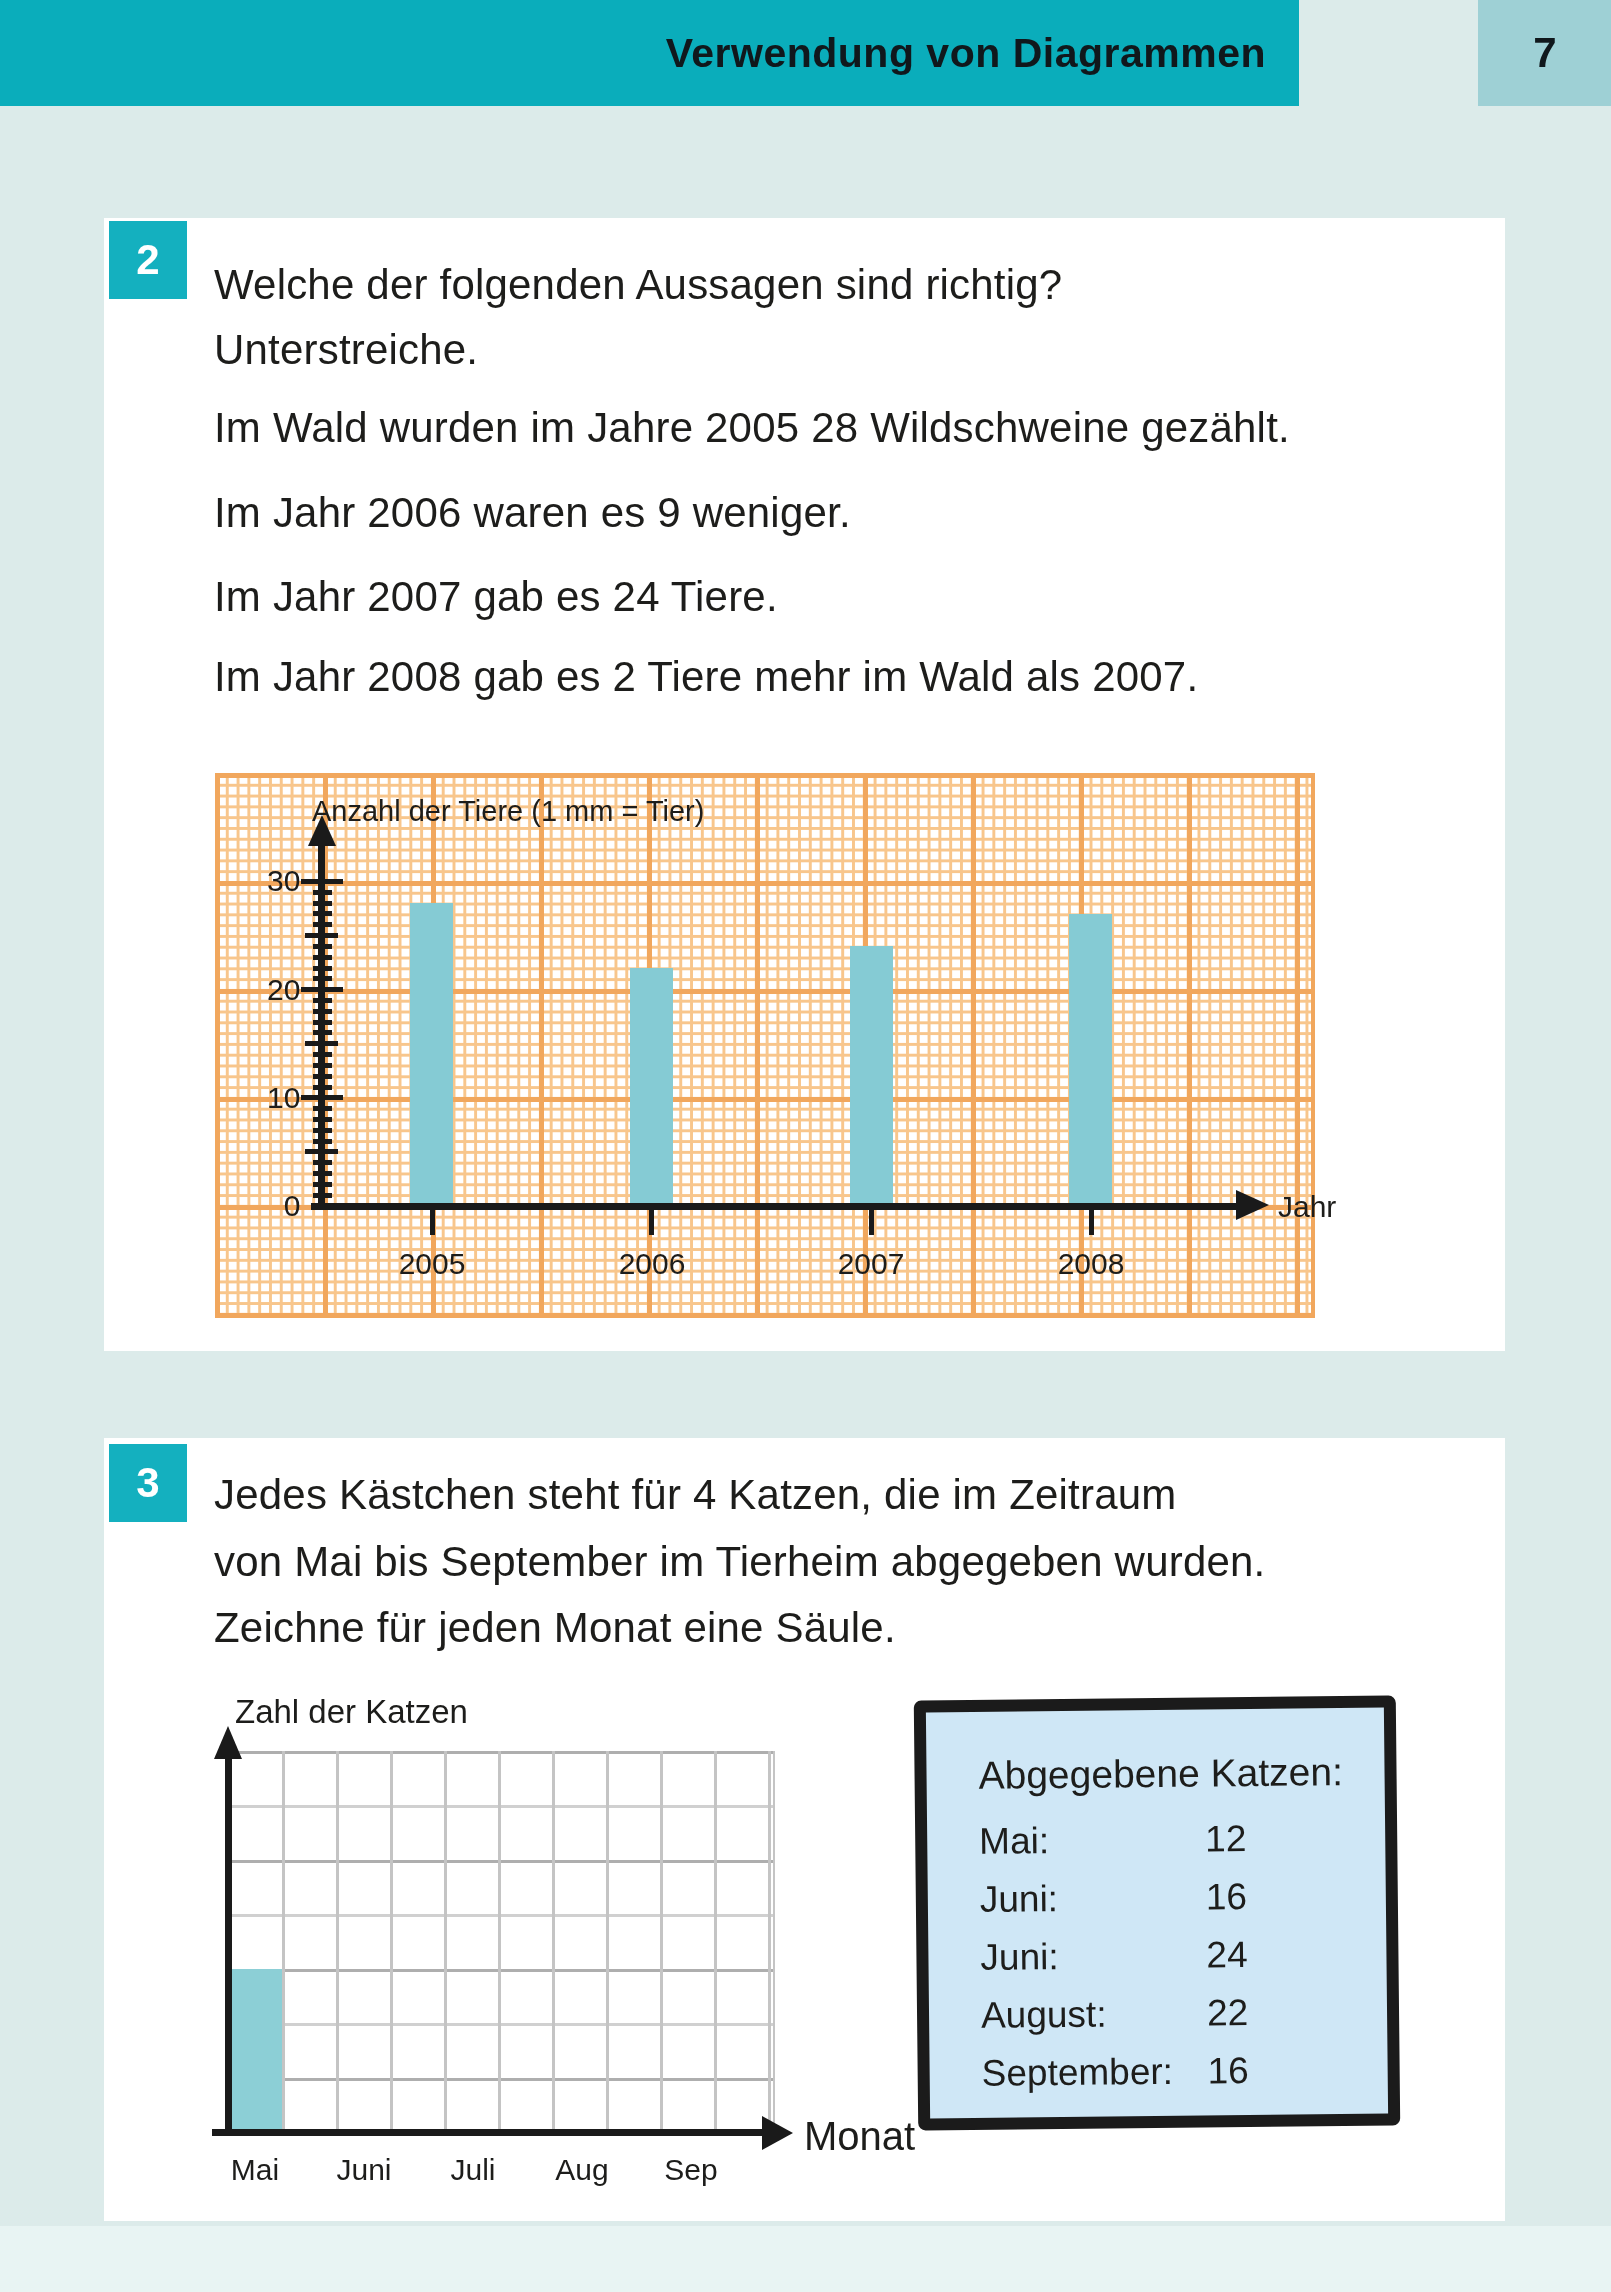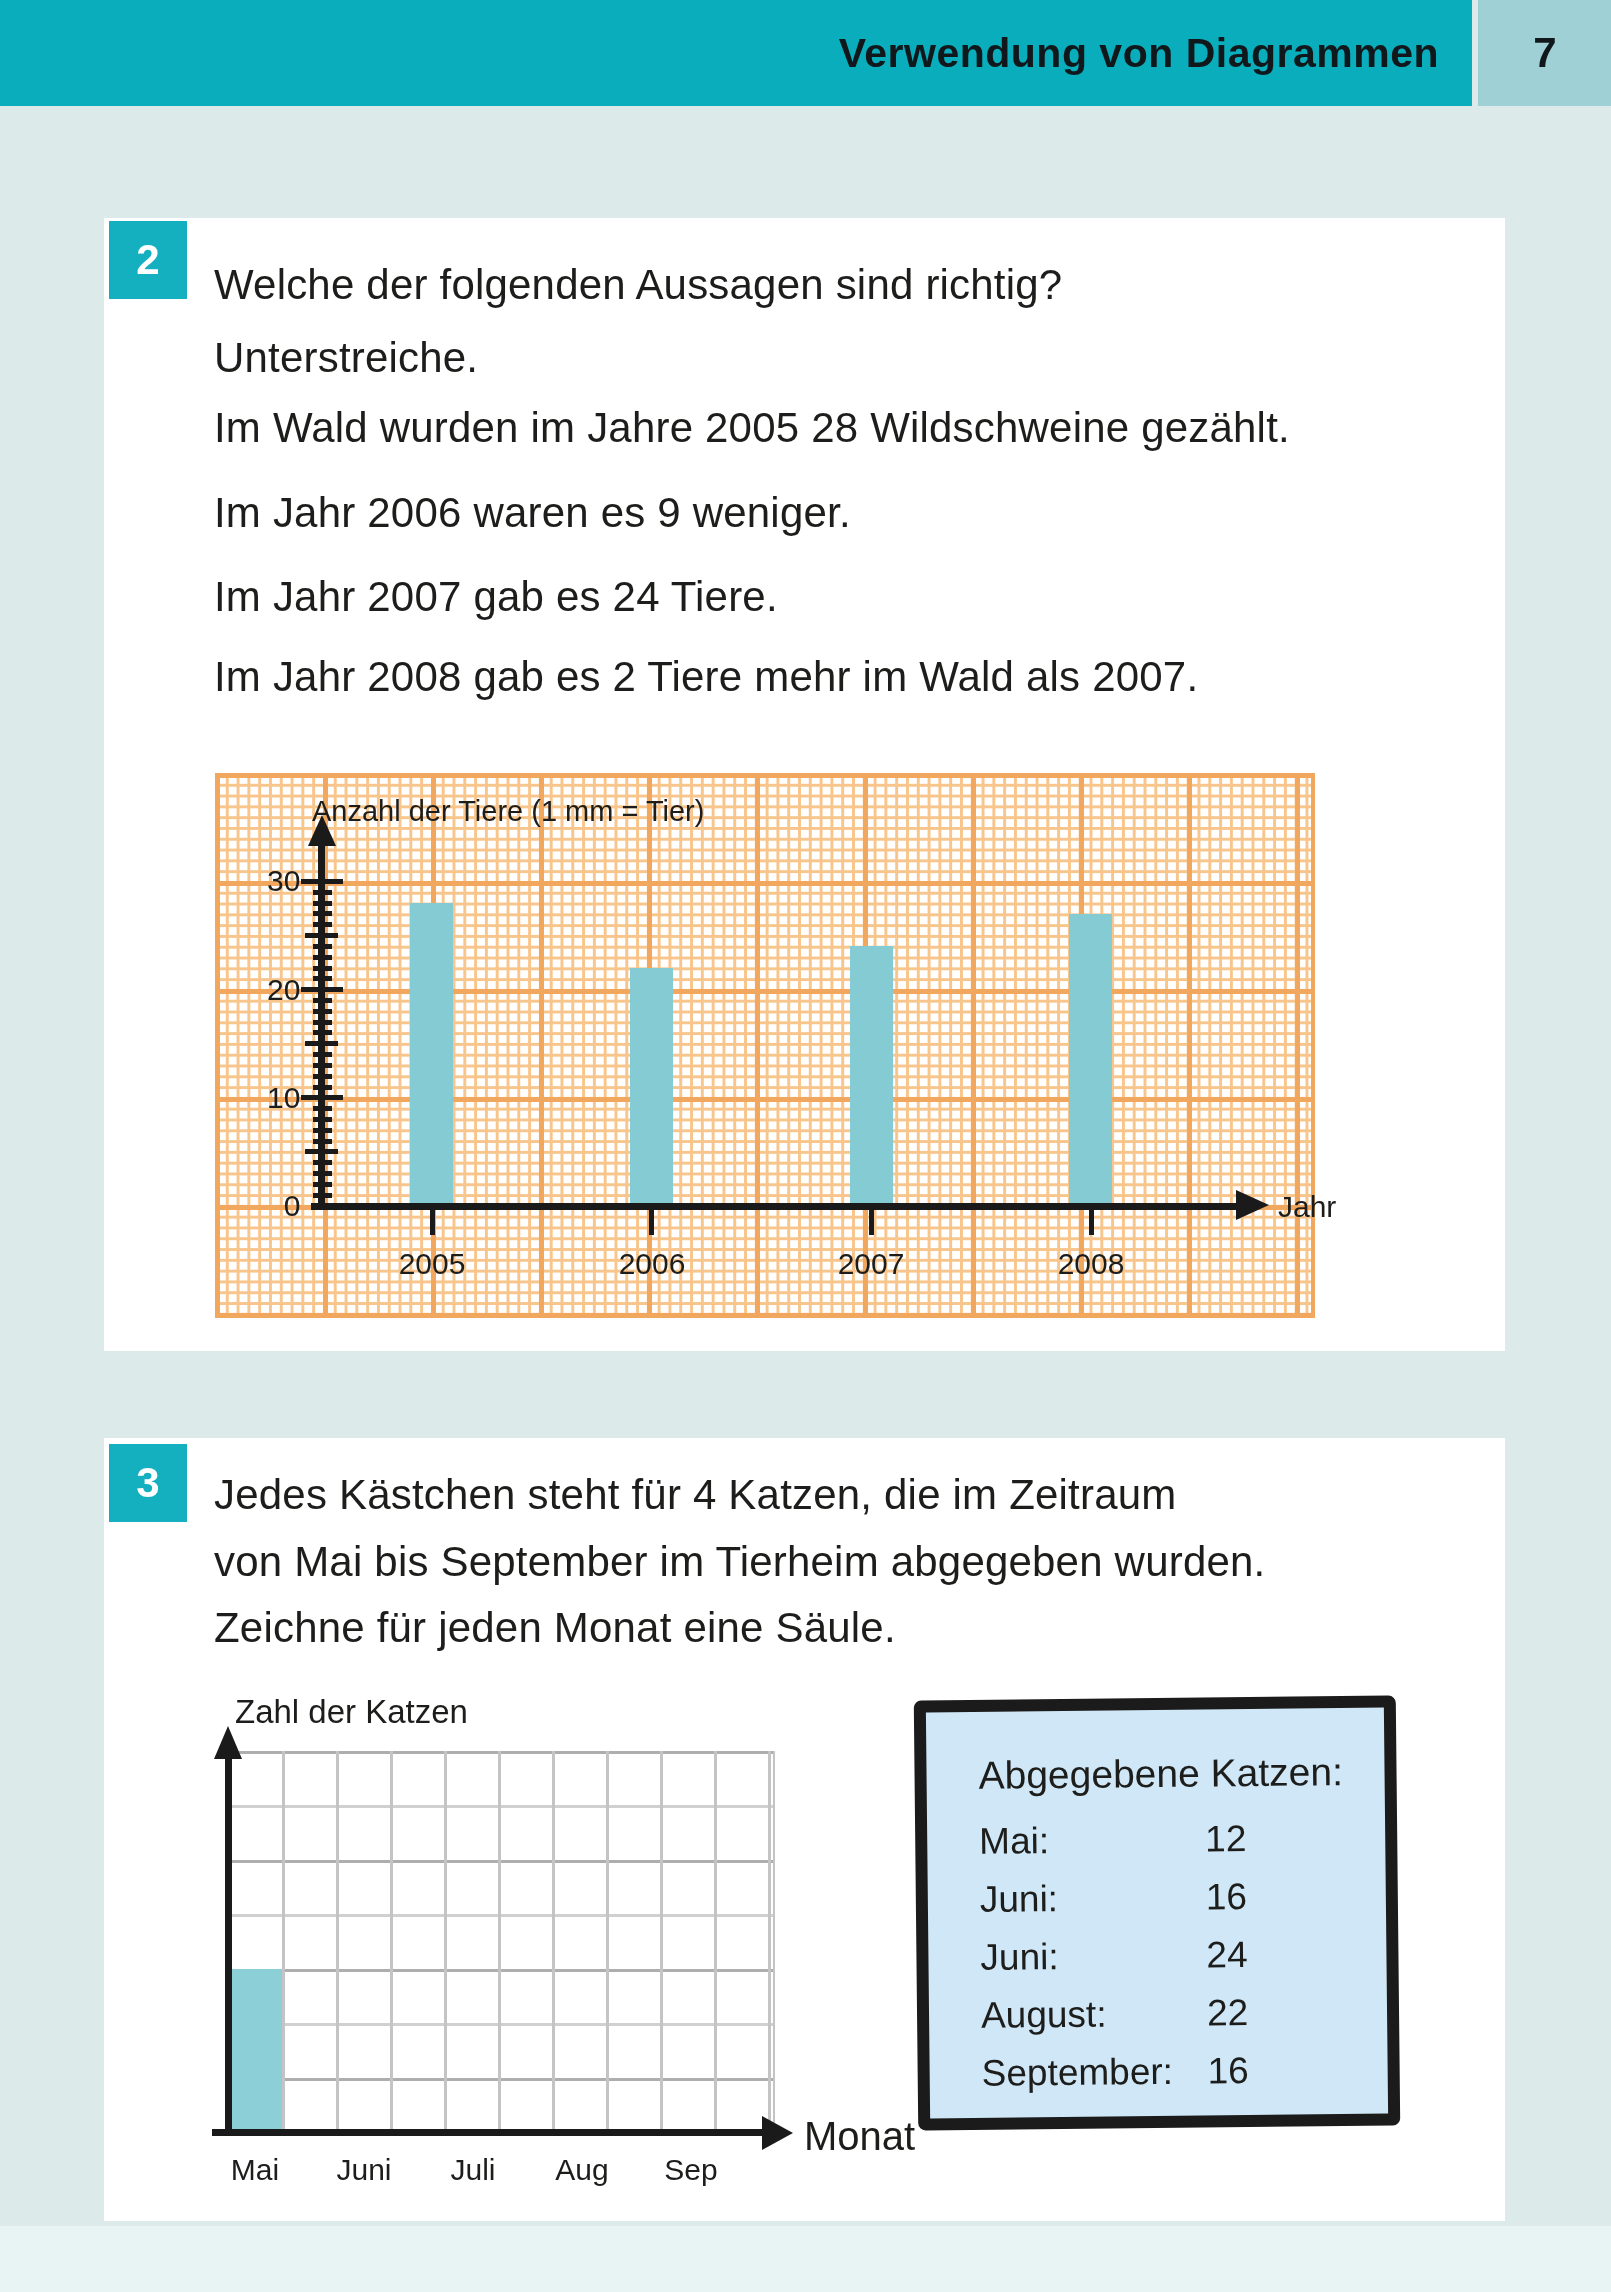--- a/index.html
+++ b/index.html
@@ -9,21 +9,21 @@
     font-family:"Liberation Sans", sans-serif;
     color:#1d1d1b;
     position:relative;
     overflow:hidden;
   }
   .page{position:absolute;left:0;top:0;width:1611px;height:2293px;}
 
   
   .header{position:absolute;left:0;top:0;width:1611px;height:106px;}
   .header-main{
-    position:absolute;left:0;top:0;width:1472px;height:106px;
+    position:absolute;left:0;top:0;width:1299px;height:106px;
     background:#0aadbb;display:flex;align-items:center;justify-content:flex-end;
   }
   .header-title{
     font-size:41px;font-weight:bold;color:#10181c;
     padding-right:33px;letter-spacing:0.5px;
   }
   .header-pagebox{
     position:absolute;left:1478px;top:0;width:134px;height:106px;
     background:#9ed0d5;display:flex;align-items:center;justify-content:center;
   }
@@ -134,21 +134,21 @@
       <div class="header-pagenum">7</div>
     </div>
   </div>
 
   <div class="card card1"></div>
   <div class="badge badge2">
     <span>2</span>
   </div>
 
   <div class="tline" style="top:261px;">Welche der folgenden Aussagen sind richtig?</div>
-  <div class="tline" style="top:326px;margin-top:8px;">Unterstreiche.</div>
+  <div class="tline" style="top:326px;">Unterstreiche.</div>
   <div class="tline" style="top:404px;">Im Wald wurden im Jahre 2005 28 Wildschweine gezählt.</div>
   <div class="tline" style="top:489px;">Im Jahr 2006 waren es 9 weniger.</div>
   <div class="tline" style="top:573px;">Im Jahr 2007 gab es 24 Tiere.</div>
   <div class="tline" style="top:653px;">Im Jahr 2008 gab es 2 Tiere mehr im Wald als 2007.</div>
 
   <div class="mm-paper">
     <div class="c1-title">Anzahl der Tiere (1 mm = Tier)</div>
     <div class="c1-yarrow"></div>
     <div class="c1-yaxis"></div>
     <div class="c1-xaxis"></div>

